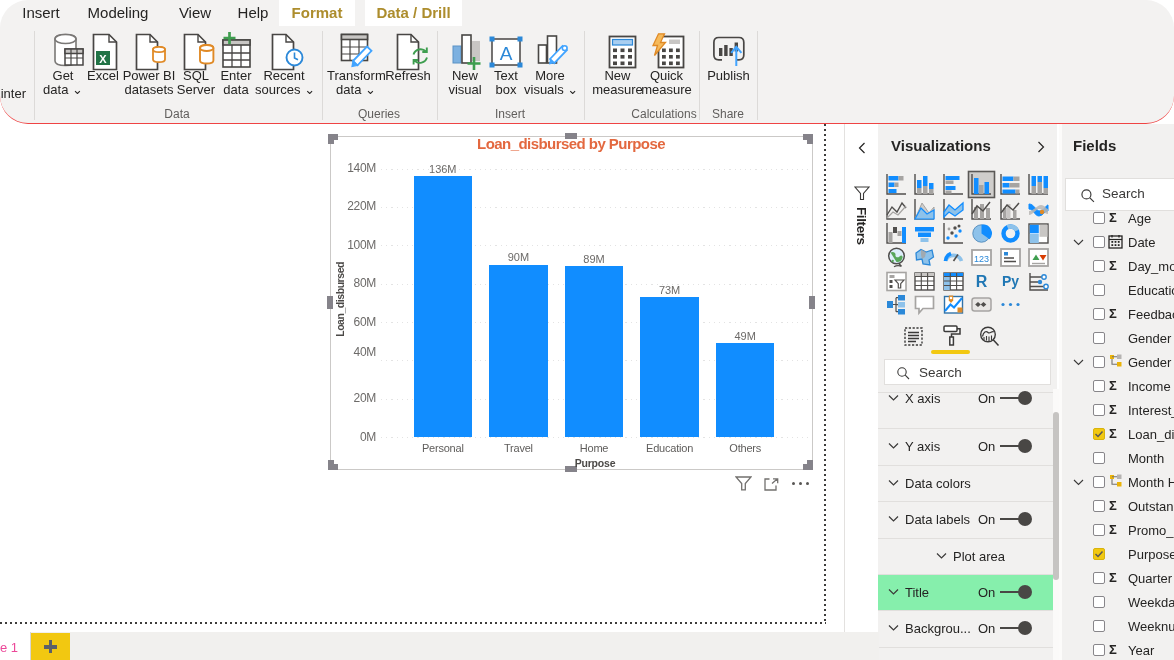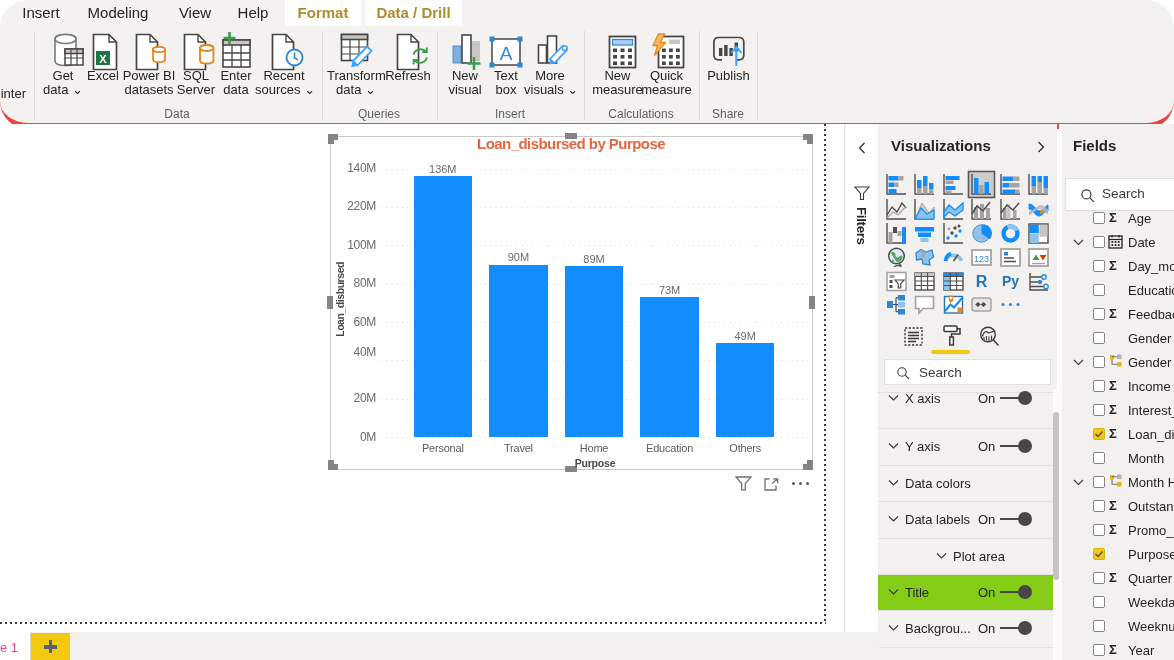--- a/index.html
+++ b/index.html
@@ -1,20 +1,20 @@
 <!DOCTYPE html>
 <html><head>
 <meta charset="utf-8">
 <style>
   html,body{margin:0;padding:0;}
   body{width:1174px;height:660px;overflow:hidden;font-family:"Liberation Sans",sans-serif;-webkit-font-smoothing:antialiased;}
   #app{position:relative;width:1174px;height:660px;background:#fff;overflow:hidden;}
   .abs{position:absolute;}
   
-  #ribbon{position:absolute;left:0;top:0;width:1174px;height:123px;background:#f3f2f1;border-bottom:6px solid #ef4444;border-radius:28px;}
+  #ribbon{position:absolute;left:0;top:0;width:1174px;height:123px;background:#f3f2f1;border-bottom:1px solid #ef4444;border-radius:28px;}
   .tab{position:absolute;top:0;height:26px;line-height:26px;font-size:15px;color:#252423;text-align:center;}
   .tab.gold{color:#ad8d2d;font-weight:bold;background:#fff;}
   .rbtn{position:absolute;text-align:center;}
   .rlbl{position:absolute;top:36px;width:100%;text-align:center;font-size:13px;color:#252423;line-height:13.5px;white-space:pre;}
   .gsep{position:absolute;top:31px;height:89px;width:1px;background:#dcdad8;}
   .glbl{position:absolute;top:107px;font-size:12px;color:#605e5c;text-align:center;}
   
   #canvas{position:absolute;left:0;top:124px;width:844px;height:536px;background:#fff;}
   .dotH{position:absolute;height:2px;background-image:repeating-linear-gradient(to right,#3d3c3b 0px,#3d3c3b 2px,transparent 2px,transparent 5px);}
   .dotV{position:absolute;width:2px;background-image:repeating-linear-gradient(to bottom,#3d3c3b 0px,#3d3c3b 2px,transparent 2px,transparent 5px);}
@@ -53,35 +53,35 @@
 </style>
 </head>
 <body>
 <div id="app">
 
   <div id="ribbon">
     <div class="tab" style="left:20px;width:42px;">Insert</div>
     <div class="tab" style="left:85px;width:66px;">Modeling</div>
     <div class="tab" style="left:176px;width:38px;">View</div>
     <div class="tab" style="left:234px;width:38px;">Help</div>
-    <div class="tab gold" style="left:285px;width:76px;">Format</div>
+    <div class="tab gold" style="left:279px;width:76px;">Format</div>
     <div class="tab gold" style="left:365px;width:97px;">Data / Drill</div>
     <div style="position:absolute;left:0;top:86px;width:26px;font-size:13px;color:#252423;text-align:right;">inter</div>
 
     <div class="gsep" style="left:34px;"></div>
     <div class="gsep" style="left:322px;"></div>
     <div class="gsep" style="left:437px;"></div>
     <div class="gsep" style="left:584px;"></div>
     <div class="gsep" style="left:699px;"></div>
     <div class="gsep" style="left:757px;"></div>
 
     <div class="glbl" style="left:137px;width:80px;">Data</div>
     <div class="glbl" style="left:339px;width:80px;">Queries</div>
     <div class="glbl" style="left:470px;width:80px;">Insert</div>
-    <div class="glbl" style="left:601px;width:80px;text-align:center;">Calculations</div>
+    <div class="glbl" style="left:624px;width:80px;text-align:center;">Calculations</div>
     <div class="glbl" style="left:688px;width:80px;">Share</div>
 
     <div id="ribbonIcons">
 <svg class="abs" style="left:52px;top:33px;" width="32" height="38" viewBox="0 0 32 38">
 <path d="M3 6 C3 2.9 8 1.5 13.5 1.5 C19 1.5 24 2.9 24 6 L24 28 C24 31 19 32.5 13.5 32.5 C8 32.5 3 31 3 28 Z" fill="#fff" stroke="#7a7876" stroke-width="1.6"></path>
 <ellipse cx="13.5" cy="6" rx="10.5" ry="4.5" fill="#fff" stroke="#7a7876" stroke-width="1.6"></ellipse>
 <rect x="13" y="16" width="18" height="16" fill="#fff" stroke="#484644" stroke-width="1.5"></rect>
 <rect x="13" y="16" width="18" height="4.5" fill="#c8c6c4" stroke="#484644" stroke-width="1.5"></rect>
 <path d="M13 25 L31 25 M19 16 L19 32 M25 16 L25 32" stroke="#484644" stroke-width="1.2"></path>
         </svg>
@@ -600,21 +600,21 @@
           <div class="tknob"></div>
         </div>
 <div class="fdiv" style="top:413.6px;"></div>
 <div class="frow" style="top:414.6px;margin-left:48px;">
           <svg class="chev" width="11" height="8" viewBox="0 0 11 8">
             <path d="M1 1.5 L5.5 6 L10 1.5" stroke="#3b3a39" stroke-width="1.2" fill="none"></path>
           </svg>
           <div class="lab">Plot area</div>
         </div>
 <div class="fdiv" style="top:450.0px;"></div>
-<div class="frow" style="top:451.0px;background:#84cc16;padding-left:9px;">
+<div class="frow" style="top:451.0px;background:#86efac;padding-left:9px;">
           <svg class="chev" width="11" height="8" viewBox="0 0 11 8">
             <path d="M1 1.5 L5.5 6 L10 1.5" stroke="#3b3a39" stroke-width="1.2" fill="none"></path>
           </svg>
           <div class="lab">Title</div>
           <div class="on">On</div>
           <div class="tline"></div>
           <div class="tknob"></div>
         </div>
 <div class="fdiv" style="top:486.4px;"></div>
 <div class="frow" style="top:487.4px;">

